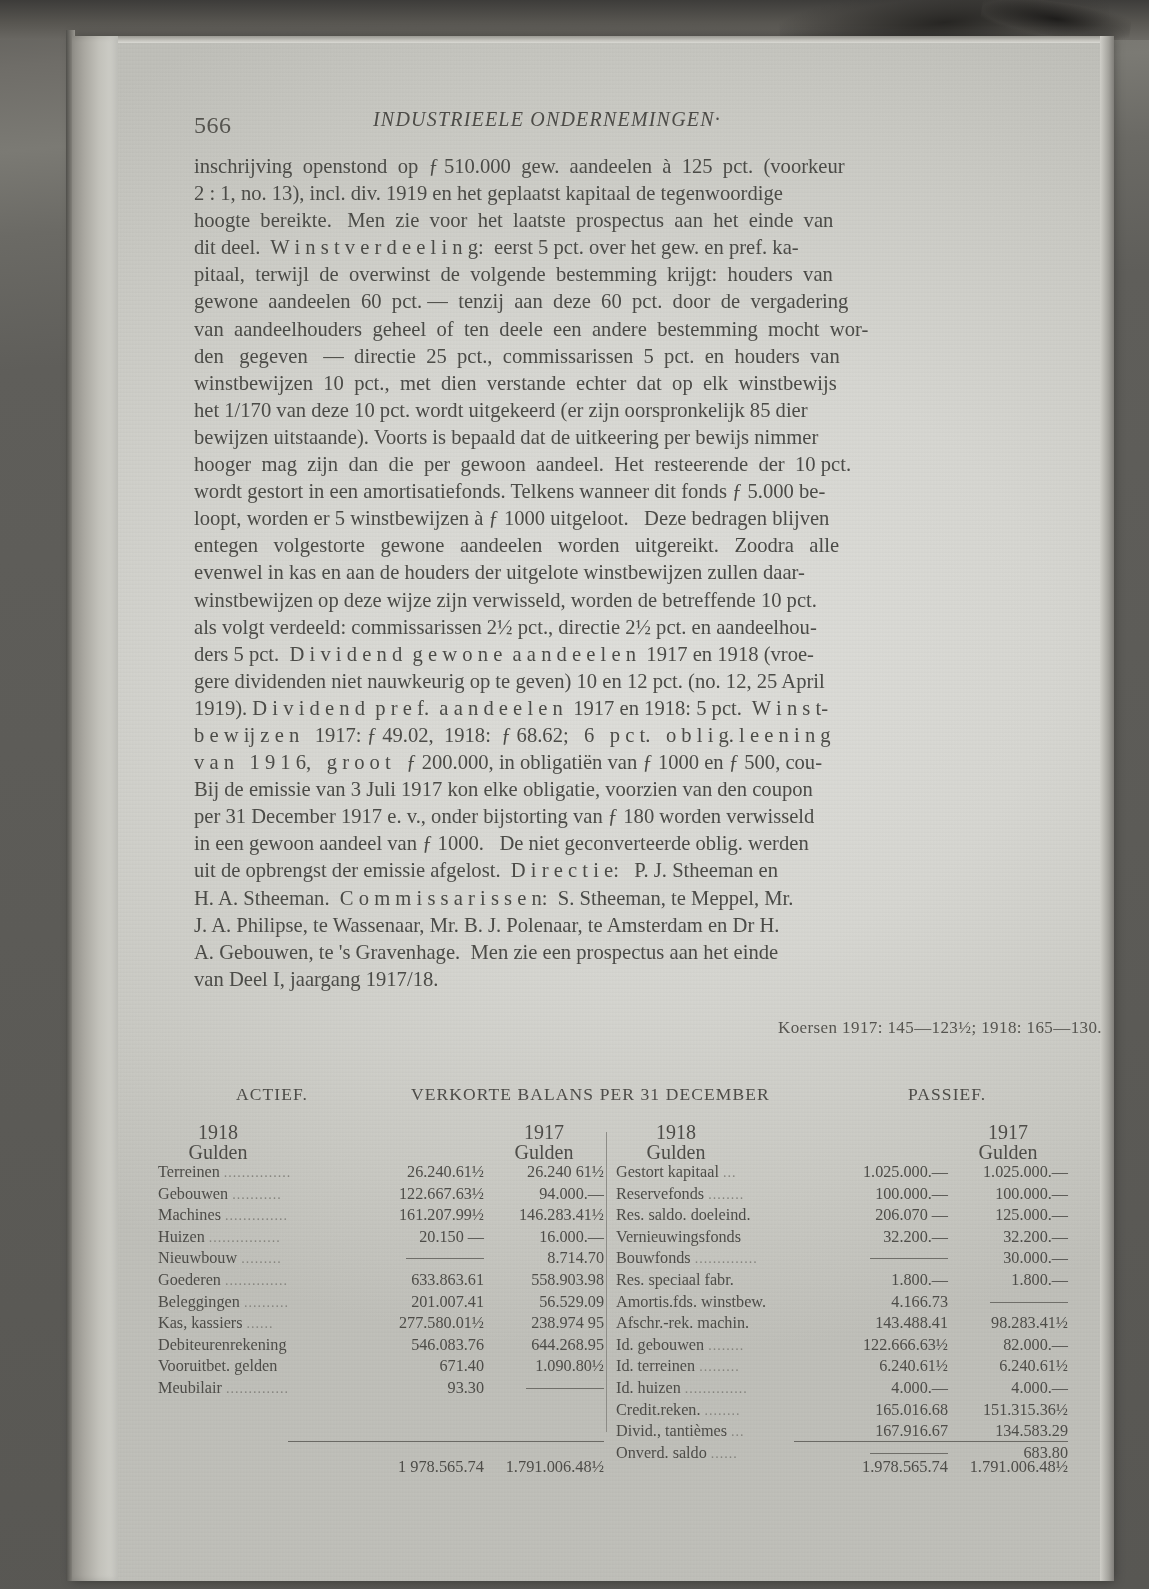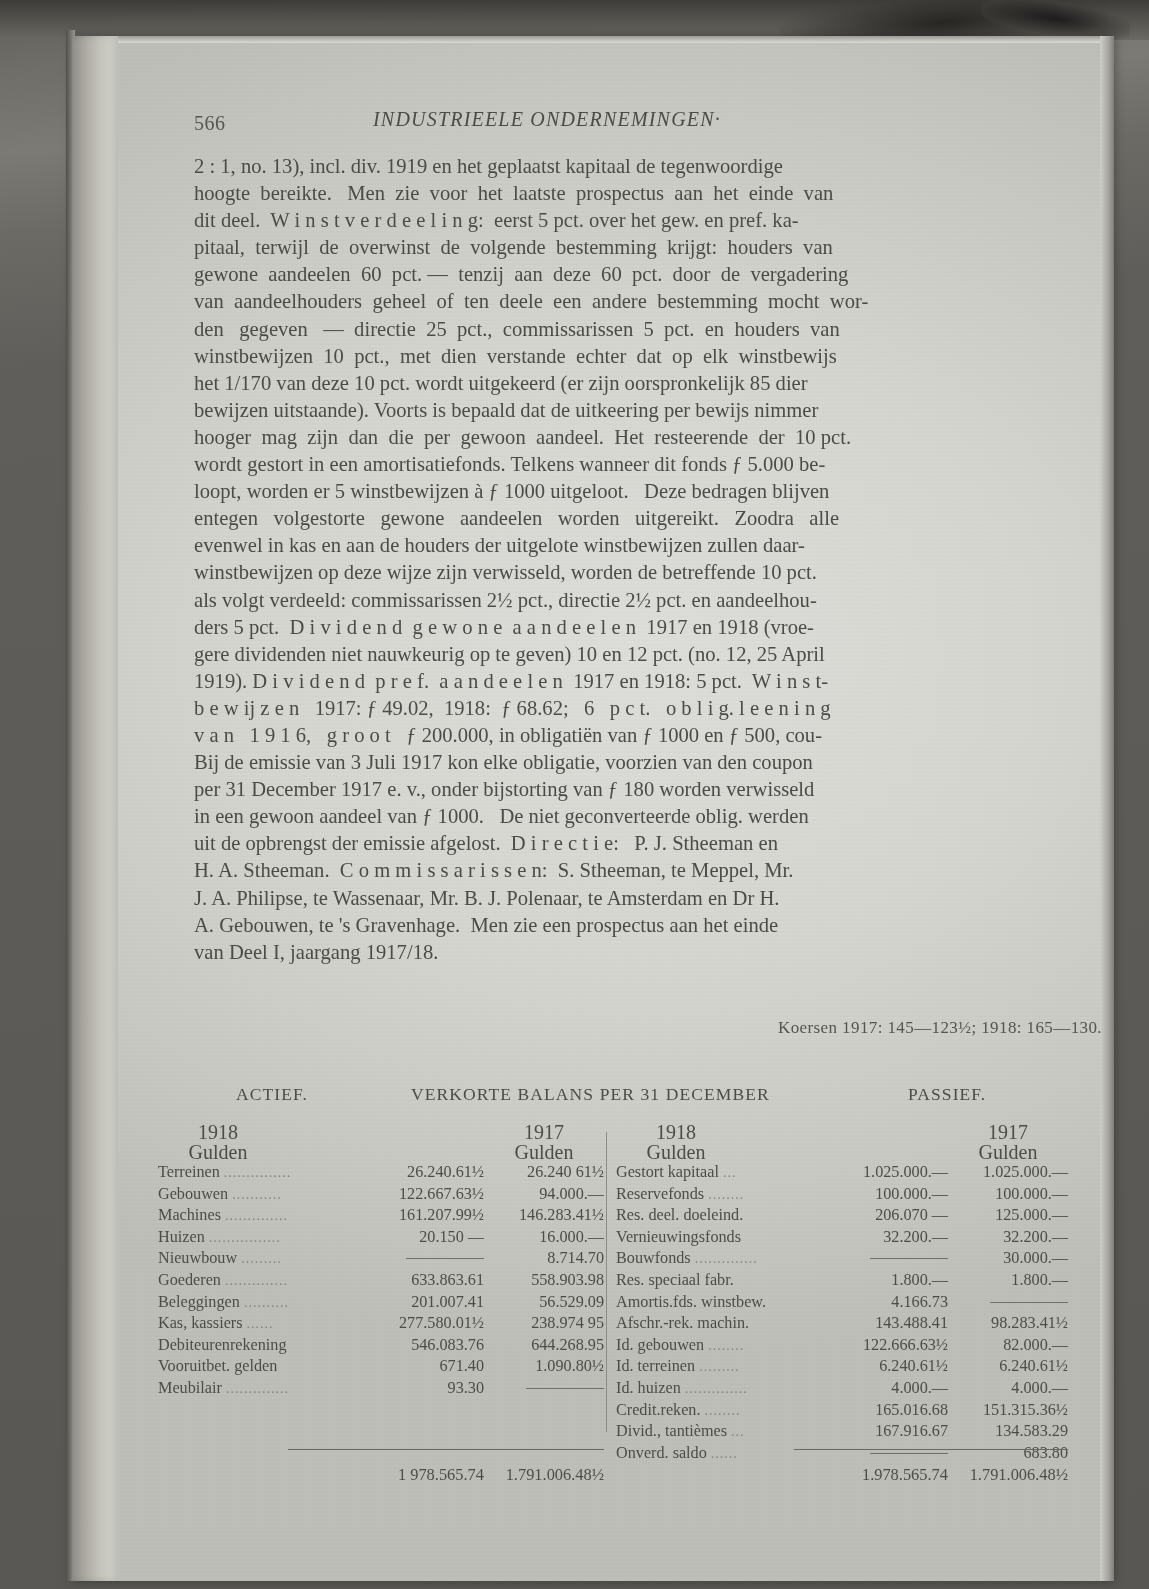--- a/index.html
+++ b/index.html
@@ -88,21 +88,21 @@
   .content {
     position: absolute;
     left: 118px; top: 36px;
     width: 984px; height: 1545px;
     color: #4a4a46;
   }
 
   .folio {
     position: absolute;
     left: 76px; top: 76px;
-    font-size: 20px;
+    font-size: 24px;
     letter-spacing: .5px;
     color: #55544f;
   }
   .running-head {
     position: absolute;
     left: 255px; top: 72px;
     font-style: italic;
     font-size: 20px;
     letter-spacing: 1.2px;
     color: #4c4b47;
@@ -209,21 +209,21 @@
     width: 78px;
     border-top: 1px solid #6f6e69;
     vertical-align: 4px;
   }
 
   .totals {
     position: absolute;
     top: 316px; left: 0; width: 910px;
     font-size: 16.4px;
   }
-  .totals .half { position: absolute; top: 11px; }
+  .totals .half { position: absolute; top: 3px; }
   .totals .half.left  { left: 0;   width: 446px; }
   .totals .half.right { left: 458px; width: 452px; }
   .totals .ruleline {
     border-top: 1px solid #6a6964;
     height: 1px;
     margin-bottom: 13px;
   }
   .totals .half.left .ruleline  { margin-left: 130px; }
   .totals .half.right .ruleline { margin-left: 178px; }
   .totals .nums { display: flex; justify-content: flex-end; }
@@ -245,20 +245,21 @@
   <div class="gutter"></div>
   <div class="page-right-dark"></div>
 
   <div class="content">
 
     <div class="folio">566</div>
     <div class="running-head">INDUSTRIEELE ONDERNEMINGEN·</div>
 
     <div class="body-block">
       <p id="body-lines">
+          <span class="ln">inschrijving  openstond  op  ƒ 510.000  gew.  aandeelen  à  125  pct.  (voorkeur</span>
           <span class="ln">2 : 1, no. 13), incl. div. 1919 en het geplaatst kapitaal de tegenwoordige</span>
           <span class="ln">hoogte  bereikte.   Men  zie  voor  het  laatste  prospectus  aan  het  einde  van</span>
           <span class="ln">dit deel.  W i n s t v e r d e e l i n g:  eerst 5 pct. over het gew. en pref. ka-</span>
           <span class="ln">pitaal,  terwijl  de  overwinst  de  volgende  bestemming  krijgt:  houders  van</span>
           <span class="ln">gewone  aandeelen  60  pct. —  tenzij  aan  deze  60  pct.  door  de  vergadering</span>
           <span class="ln">van  aandeelhouders  geheel  of  ten  deele  een  andere  bestemming  mocht  wor-</span>
           <span class="ln">den   gegeven   —  directie  25  pct.,  commissarissen  5  pct.  en  houders  van</span>
           <span class="ln">winstbewijzen  10  pct.,  met  dien  verstande  echter  dat  op  elk  winstbewijs</span>
           <span class="ln">het 1/170 van deze 10 pct. wordt uitgekeerd (er zijn oorspronkelijk 85 dier</span>
           <span class="ln">bewijzen uitstaande). Voorts is bepaald dat de uitkeering per bewijs nimmer</span>
@@ -380,21 +381,21 @@
                 <div class="lbl">Gestort  kapitaal <span class="dots">...</span></div>
                 <div class="v">1.025.000.—</div>
                 <div class="v">1.025.000.—</div>
               </div>
               <div class="row">
                 <div class="lbl">Reservefonds <span class="dots">........</span></div>
                 <div class="v">100.000.—</div>
                 <div class="v">100.000.—</div>
               </div>
               <div class="row">
-                <div class="lbl">Res. deel. doeleind. </div>
+                <div class="lbl">Res. saldo. doeleind. </div>
                 <div class="v">206.070 —</div>
                 <div class="v">125.000.—</div>
               </div>
               <div class="row">
                 <div class="lbl">Vernieuwingsfonds </div>
                 <div class="v">32.200.—</div>
                 <div class="v">32.200.—</div>
               </div>
               <div class="row">
                 <div class="lbl">Bouwfonds <span class="dots">..............</span></div>

